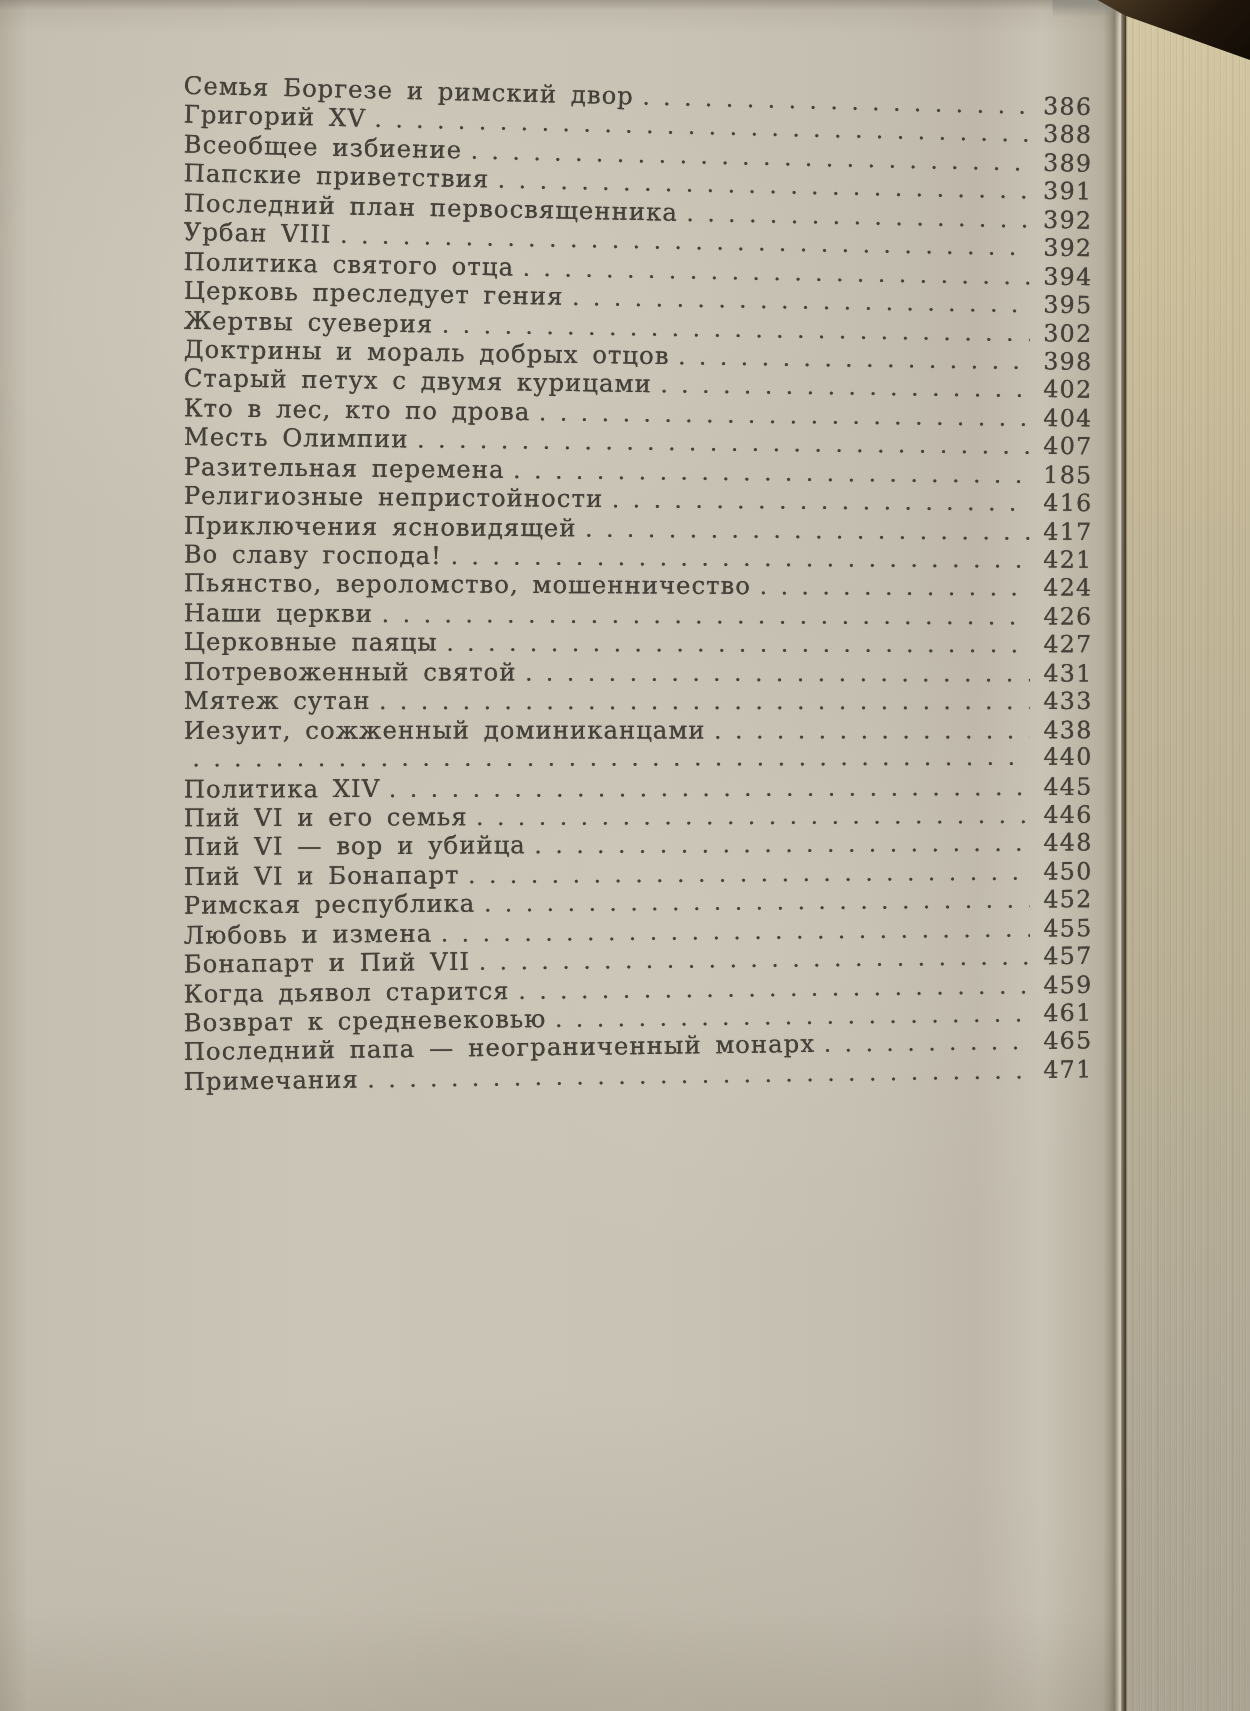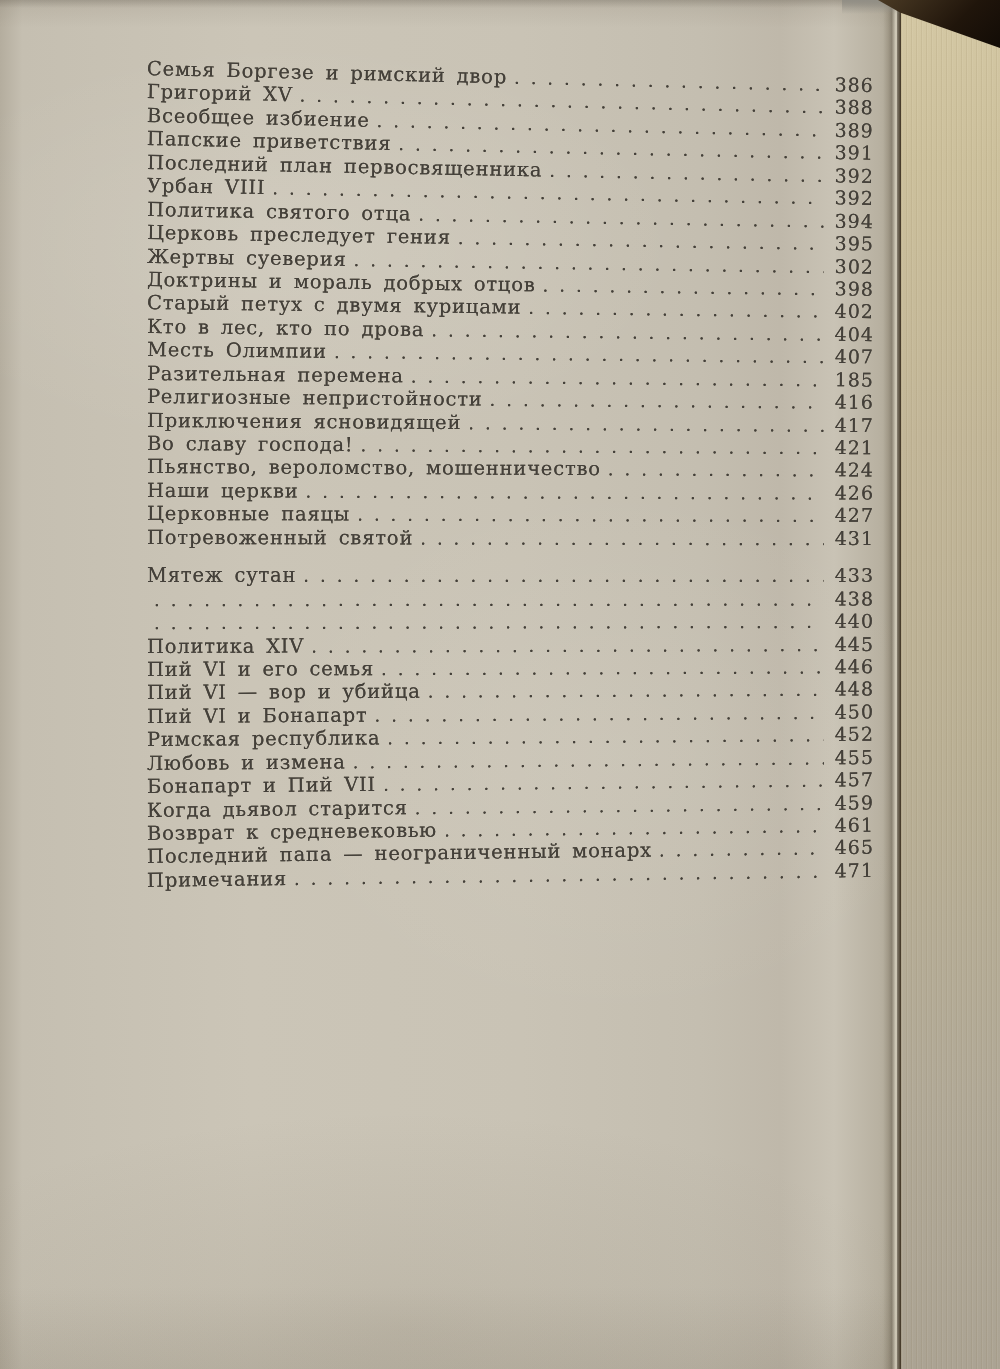--- a/index.html
+++ b/index.html
@@ -197,27 +197,28 @@
     <span class="l">......................................................................</span>
     <span class="n">427</span>
   </div>
 
   <div class="row" style="transform: rotate(0.09deg);">
     <span class="t">Потревоженный святой</span>
     <span class="l">......................................................................</span>
     <span class="n">431</span>
   </div>
 
-  <div class="row" style="transform: rotate(0.02deg); margin-top: 15px;">
+  <div class="row" style="transform: rotate(0.02deg);">
     <span class="t">Мятеж сутан</span>
     <span class="l">......................................................................</span>
     <span class="n">433</span>
   </div>
 
   <div class="row" style="transform: rotate(-0.04deg);">
+    <span class="t">Иезуит, сожженный доминиканцами</span>
     <span class="l">......................................................................</span>
     <span class="n">438</span>
   </div>
 
   <div class="row" style="transform: rotate(-0.1deg);">
     <span class="l">......................................................................</span>
     <span class="n">440</span>
   </div>
 
   <div class="row" style="transform: rotate(-0.17deg);">

